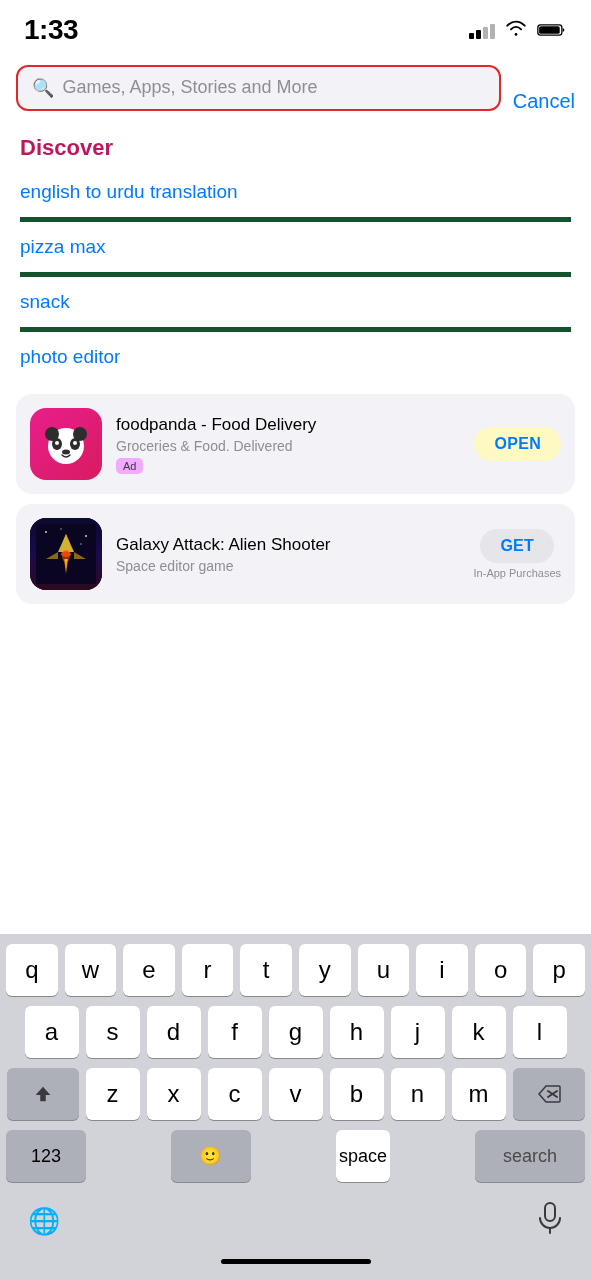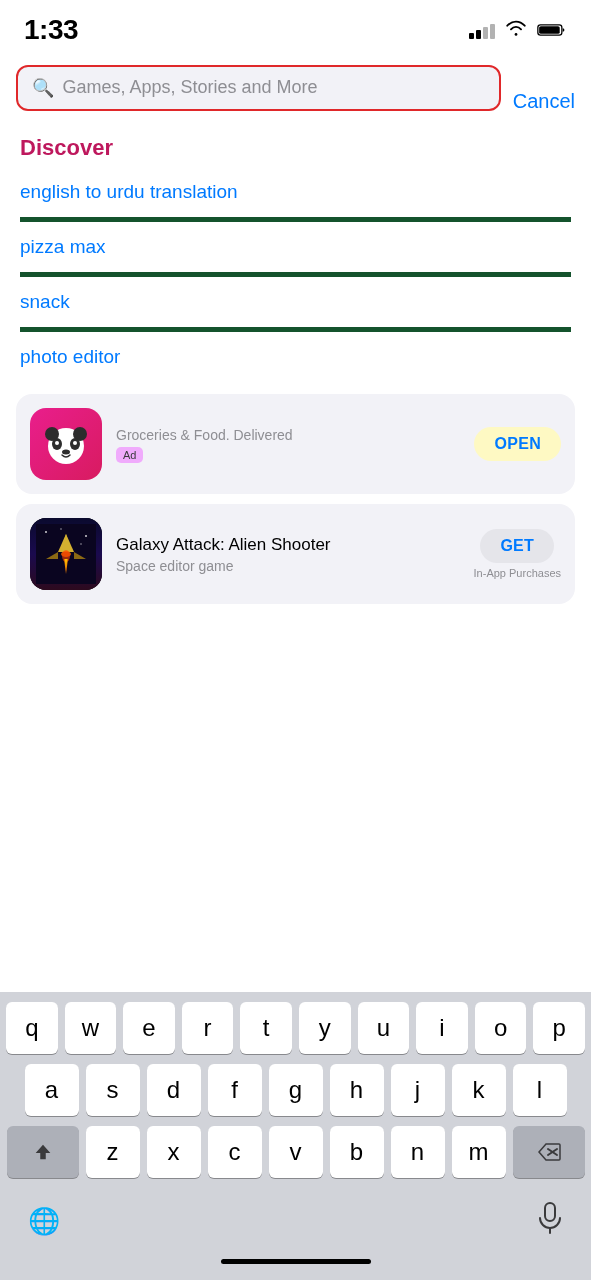--- a/index.html
+++ b/index.html
@@ -376,20 +376,21 @@
           <ellipse cx="35" cy="26" rx="5" ry="6" fill="#2d2d2d"></ellipse>
           <circle cx="17" cy="25" r="2" fill="white"></circle>
           <circle cx="35" cy="25" r="2" fill="white"></circle>
 
           <ellipse cx="26" cy="34" rx="4" ry="2.5" fill="#2d2d2d"></ellipse>
 
           <path d="M22 37 Q26 41 30 37" stroke="#2d2d2d" stroke-width="1.5" fill="none" stroke-linecap="round"></path>
         </svg>
       </div>
       <div class="app-info">
+        <div class="app-name">foodpanda - Food Delivery</div>
         <div class="app-desc">Groceries &amp; Food. Delivered</div>
         <span class="app-badge">Ad</span>
       </div>
       <div class="app-action">
         <button class="open-btn">OPEN</button>
       </div>
     </div>
 
     <div class="app-item">
       <div class="app-icon galaxy">
@@ -472,20 +473,28 @@
       <div class="key">m</div>
       <div class="key key-special key-delete">
         <svg width="24" height="18" viewBox="0 0 24 18" fill="none">
           <path d="M9 1H22a1 1 0 0 1 1 1v14a1 1 0 0 1-1 1H9L2 9l7-8z" stroke="#3a3a3c" stroke-width="1.5" fill="none"></path>
           <line x1="11" y1="6" x2="20" y2="12" stroke="#3a3a3c" stroke-width="2" stroke-linecap="round"></line>
           <line x1="20" y1="6" x2="11" y2="12" stroke="#3a3a3c" stroke-width="2" stroke-linecap="round"></line>
         </svg>
       </div>
     </div>
 
+    <div class="key-bottom-row">
+      <div class="key key-special key-123">123</div>
+      <div class="key key-special key-emoji">
+        <span>🙂</span>
+      </div>
+      <div class="key key-space">space</div>
+      <div class="key key-special key-search-btn">search</div>
+    </div>
 
   </div>
 
   <div class="keyboard-bottom">
     <div class="kb-globe">🌐</div>
     <div class="kb-mic">
       <svg width="26" height="32" viewBox="0 0 26 32" fill="none">
         <rect x="8" y="1" width="10" height="18" rx="5" stroke="#3a3a3c" stroke-width="2" fill="none"></rect>
         <path d="M3 16a10 10 0 0 0 20 0" stroke="#3a3a3c" stroke-width="2" stroke-linecap="round" fill="none"></path>
         <line x1="13" y1="26" x2="13" y2="31" stroke="#3a3a3c" stroke-width="2" stroke-linecap="round"></line>

